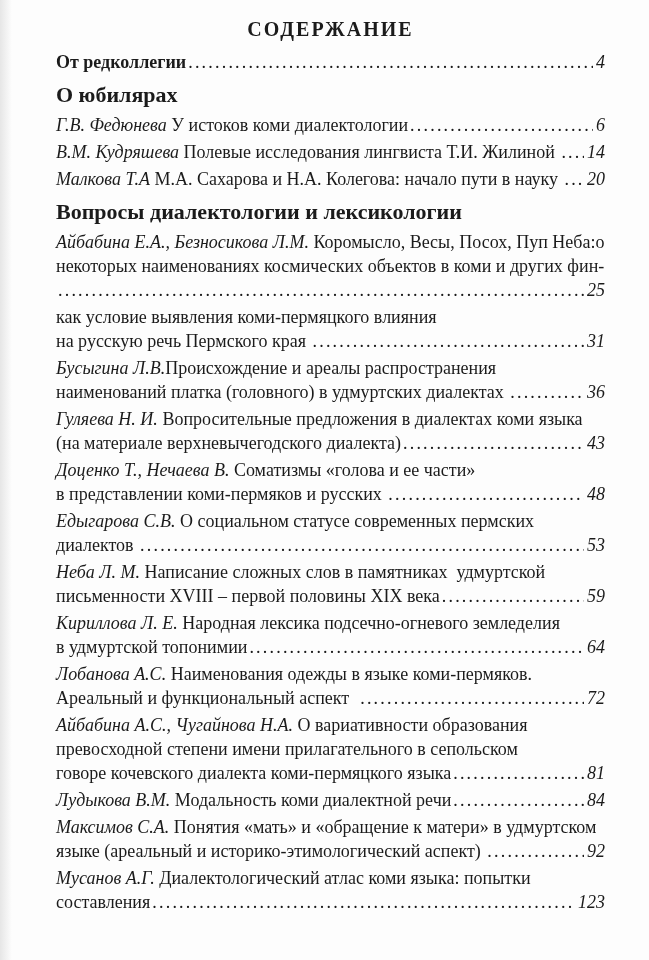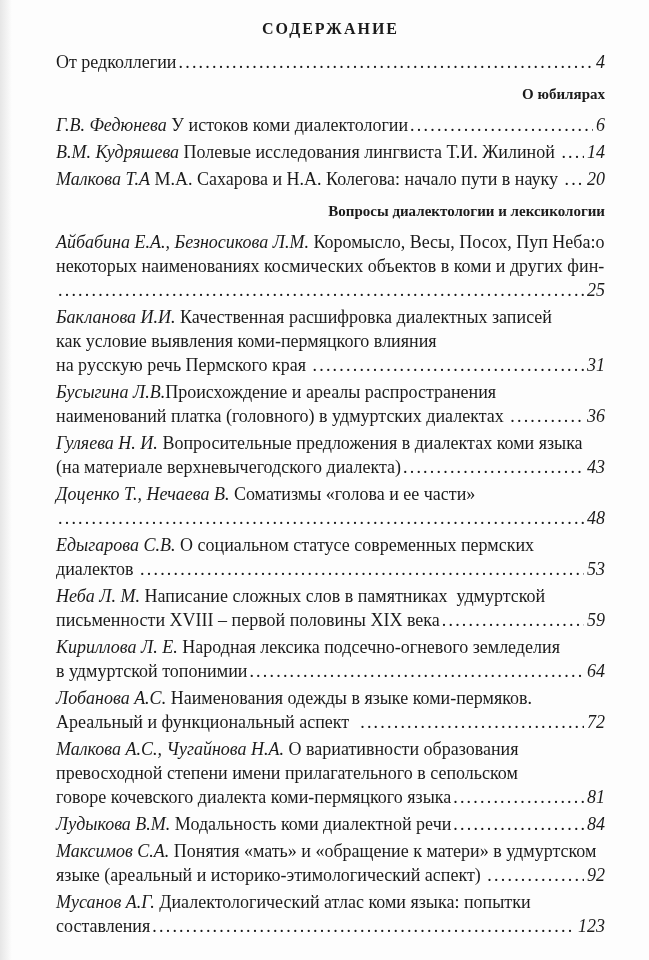--- a/index.html
+++ b/index.html
@@ -15,31 +15,31 @@
   body::before {
     content: "";
     position: absolute; left: 0; top: 0; bottom: 0; width: 14px;
     background: linear-gradient(90deg, rgba(110,110,110,0.16), rgba(110,110,110,0) 85%);
     pointer-events: none;
   }
   .page-wrap { padding: 16px 44px 0 56px; }
 
   .title {
     font-weight: bold;
-    font-size: 16px;
+    font-size: 20px;
     line-height: 26px;
     text-align: center;
     letter-spacing: 2px;
     margin-bottom: 8px;
   }
   .heading {
     font-weight: bold;
-    font-size: 15px;
+    font-size: 22px;
     line-height: 25px;
-    text-align: right;
+    text-align: left;
     margin: 8px 0 6px 0;
   }
   .entry { margin-bottom: 3px; }
   .line {
     font-size: 18px;
     line-height: 24px;
     white-space: pre;
   }
   .line.last { display: flex; align-items: baseline; }
   .line.last .text { flex: 0 1 auto; white-space: pre; }
@@ -49,21 +49,21 @@
     white-space: nowrap;
     min-width: 10px;
     margin: 0 3px 0 2px;
     letter-spacing: 2.2px;
   }
   .dots::after {
     content: "......................................................................................................................................................................................................................";
   }
   .page { flex: 0 0 auto; font-style: italic; }
   .lead.italic { font-style: italic; text-align: right; }
-  .lead.bold { font-weight: normal; }
+  .lead.bold { font-weight: bold; }
 </style>
 </head>
 <body>
 
 <div class="page-wrap">
   <div class="title">СОДЕРЖАНИЕ</div>
   <div>
       <div class="entry">
         <div class="line last"><span class="text"><span class="lead bold">От редколлегии</span></span><span class="dots"></span><span class="page">4</span></div>
       </div>
@@ -77,54 +77,53 @@
       <div class="entry">
         <div class="line last"><span class="text"><span class="lead italic">Малкова Т.А</span> М.А. Сахарова и Н.А. Колегова: начало пути в науку </span><span class="dots"></span><span class="page">20</span></div>
       </div>
       <div class="heading">Вопросы диалектологии и лексикологии</div>
       <div class="entry">
         <div class="line"><span class="text"><span class="lead italic">Айбабина Е.А., Безносикова Л.М.</span> Коромысло, Весы, Посох, Пуп Неба:о</span></div>
         <div class="line"><span class="text">некоторых наименованиях космических объектов в коми и других фин-</span></div>
         <div class="line last"><span class="dots"></span><span class="page">25</span></div>
       </div>
       <div class="entry">
-        <div class="line"><span class="text"><span class="lead italic">Бакланова И.И.</span> Качественная расшифровка диалектных записей</span></div>
         <div class="line"><span class="text">как условие выявления коми-пермяцкого влияния</span></div>
         <div class="line last"><span class="text">на русскую речь Пермского края </span><span class="dots"></span><span class="page">31</span></div>
       </div>
       <div class="entry">
         <div class="line"><span class="text"><span class="lead italic">Бусыгина Л.В.</span>Происхождение и ареалы распространения</span></div>
         <div class="line last"><span class="text">наименований платка (головного) в удмуртских диалектах </span><span class="dots"></span><span class="page">36</span></div>
       </div>
       <div class="entry">
         <div class="line"><span class="text"><span class="lead italic">Гуляева Н. И.</span> Вопросительные предложения в диалектах коми языка</span></div>
         <div class="line last"><span class="text">(на материале верхневычегодского диалекта)</span><span class="dots"></span><span class="page">43</span></div>
       </div>
       <div class="entry">
         <div class="line"><span class="text"><span class="lead italic">Доценко Т., Нечаева В.</span> Соматизмы «голова и ее части»</span></div>
-        <div class="line last"><span class="dots"></span><span class="page">48</span></div>
+        <div class="line last"><span class="text">в представлении коми-пермяков и русских </span><span class="dots"></span><span class="page">48</span></div>
       </div>
       <div class="entry">
         <div class="line"><span class="text"><span class="lead italic">Едыгарова С.В.</span> О социальном статусе современных пермских</span></div>
         <div class="line last"><span class="text">диалектов </span><span class="dots"></span><span class="page">53</span></div>
       </div>
       <div class="entry">
         <div class="line"><span class="text"><span class="lead italic">Неба Л. М.</span> Написание сложных слов в памятниках  удмуртской</span></div>
         <div class="line last"><span class="text">письменности XVIII – первой половины XIX века</span><span class="dots"></span><span class="page">59</span></div>
       </div>
       <div class="entry">
         <div class="line"><span class="text"><span class="lead italic">Кириллова Л. Е.</span> Народная лексика подсечно-огневого земледелия</span></div>
         <div class="line last"><span class="text">в удмуртской топонимии</span><span class="dots"></span><span class="page">64</span></div>
       </div>
       <div class="entry">
         <div class="line"><span class="text"><span class="lead italic">Лобанова А.С.</span> Наименования одежды в языке коми-пермяков.</span></div>
         <div class="line last"><span class="text">Ареальный и функциональный аспект  </span><span class="dots"></span><span class="page">72</span></div>
       </div>
       <div class="entry">
-        <div class="line"><span class="text"><span class="lead italic">Малкова А.С., Чугайнова Н.А.</span> О вариативности образования</span></div>
+        <div class="line"><span class="text"><span class="lead italic">Айбабина А.С., Чугайнова Н.А.</span> О вариативности образования</span></div>
         <div class="line"><span class="text">превосходной степени имени прилагательного в сепольском</span></div>
         <div class="line last"><span class="text">говоре кочевского диалекта коми-пермяцкого языка</span><span class="dots"></span><span class="page">81</span></div>
       </div>
       <div class="entry">
         <div class="line last"><span class="text"><span class="lead italic">Лудыкова В.М.</span> Модальность коми диалектной речи</span><span class="dots"></span><span class="page">84</span></div>
       </div>
       <div class="entry">
         <div class="line"><span class="text"><span class="lead italic">Максимов С.А.</span> Понятия «мать» и «обращение к матери» в удмуртском</span></div>
         <div class="line last"><span class="text">языке (ареальный и историко-этимологический аспект) </span><span class="dots"></span><span class="page">92</span></div>
       </div>

